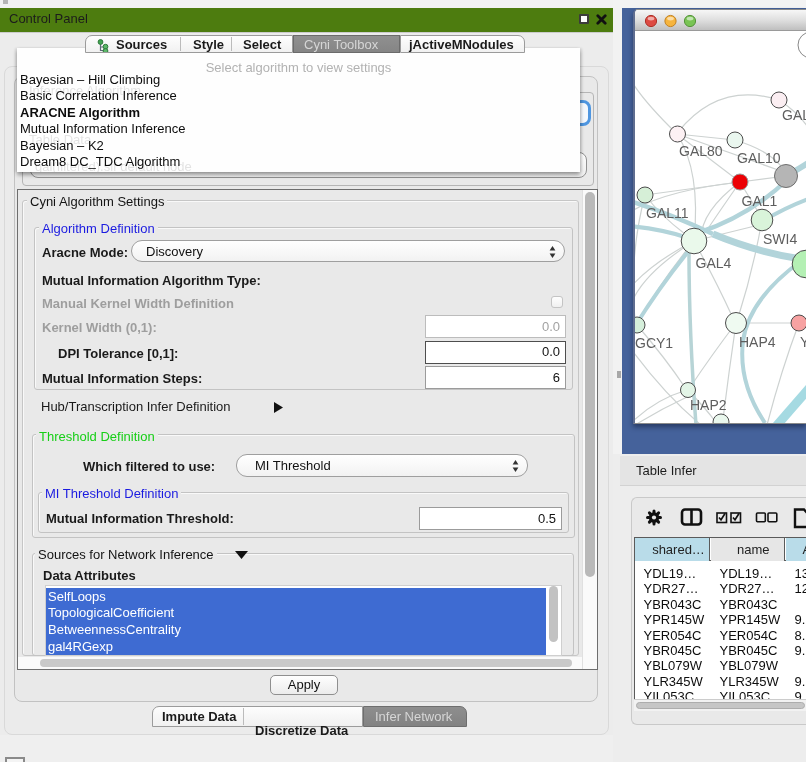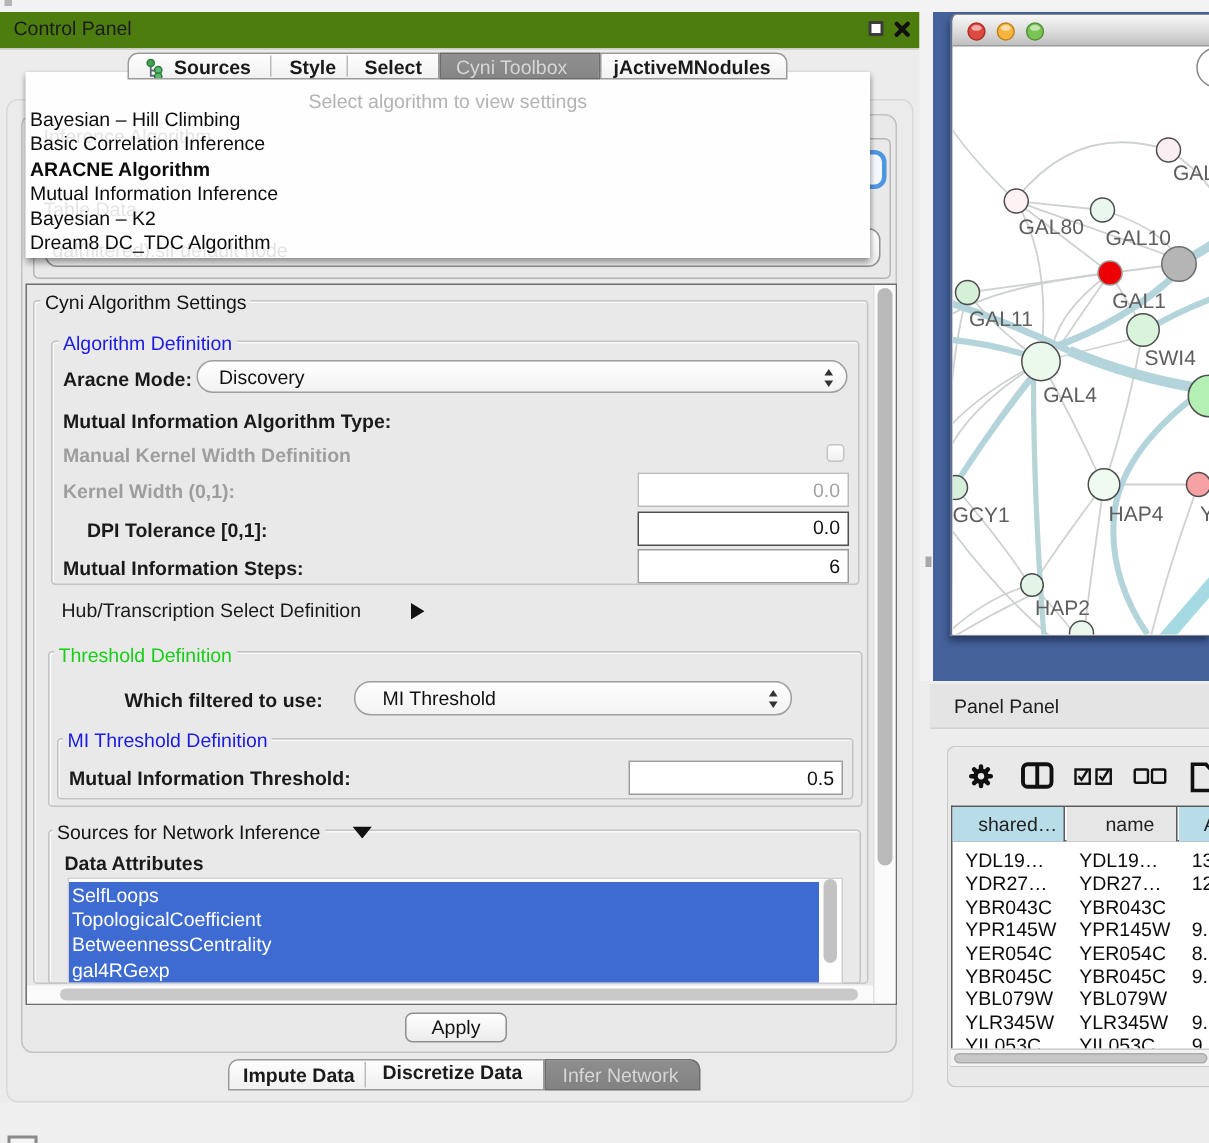--- a/index.html
+++ b/index.html
@@ -59,21 +59,21 @@
   <div class="abs lbl b" style="left:42px;top:273px;">Mutual Information Algorithm Type:</div>
   <div class="abs lbl b dis" style="left:42px;top:296px;">Manual Kernel Width Definition</div>
   <div class="abs" style="left:551px;top:296px;width:12px;height:12px;border:1.5px solid #c4c4c4;border-radius:3px;background:linear-gradient(#fefefe,#f0f0f0);"></div>
   <div class="abs lbl b dis" style="left:42px;top:320px;">Kernel Width (0,1):</div>
   <div class="field" style="left:425px;top:315px;width:141px;height:23px;border-color:#bcbcbc;color:#a2a2a2;">0.0</div>
   <div class="abs lbl b" style="left:42px;top:346px;margin-left:16px;">DPI Tolerance [0,1]:</div>
   <div class="field" style="left:425px;top:341px;width:141px;height:23px;border:1.5px solid #4e4e4e;line-height:20px;">0.0</div>
   <div class="abs lbl b" style="left:42px;top:371px;">Mutual Information Steps:</div>
   <div class="field" style="left:425px;top:366px;width:141px;height:23px;">6</div>
 
-  <div class="abs lbl" style="left:41px;top:399px;">Hub/Transcription Select Definition</div>
+  <div class="abs lbl" style="left:41px;top:399px;">Hub/Transcription Infer Definition</div>
   <svg class="abs" style="left:274px;top:402px;" width="9" height="11" viewBox="0 0 9 11">
       <path d="M0 0 L9 5.5 L0 11 Z" fill="#111"></path>
     </svg>
 
   <div class="grp" style="left:32px;top:433.5px;width:543px;height:104.5px;"></div>
   <div class="gt" style="left:36px;top:429px;color:#17cf17;">Threshold Definition</div>
   <div class="abs lbl b" style="left:83px;top:459px;">Which filtered to use:</div>
   <div class="combo" style="left:236px;top:454px;width:292px;height:23px;">
     <span style="position:absolute;left:18px;top:3px;">MI Threshold</span>
     <svg class="abs" style="right:8px;top:5px;" width="7" height="12" viewBox="0 0 7 12">
@@ -103,21 +103,21 @@
   <div class="abs" style="left:584.5px;top:192px;width:10px;height:385px;background:#b9b9b9;border-radius:5px;"></div>
   <div class="abs" style="left:18px;top:657px;width:564px;height:12px;background:#fafafa;"></div>
   <div class="abs" style="left:40px;top:659px;width:532px;height:8px;background:#c9c9c9;border-radius:4px;"></div>
 
   <div class="abs" style="left:270px;top:675px;width:68px;height:20px;background:linear-gradient(#fefefe,#ececec);border:1px solid #8f8f8f;border-radius:5px;text-align:center;font-size:13px;line-height:18px;color:#111;">Apply</div>
 
   <div class="abs" style="left:152px;top:706px;width:313px;height:22px;">
     <div class="abs" style="left:0;top:0;width:211px;height:21px;background:linear-gradient(#fdfdfd,#f0f0f0);border:1px solid #9b9b9b;border-radius:7px 0 0 0;"></div>
     <div class="abs" style="left:91px;top:2px;width:1px;height:17px;background:#bbb;"></div>
     <div class="abs lbl b" style="left:10px;top:3px;">Impute Data</div>
-    <div class="abs lbl b" style="left:103px;top:1px;">Discretize Data</div>
+    <div class="abs lbl b" style="left:103px;top:17px;">Discretize Data</div>
     <div class="abs" style="left:211px;top:0;width:104px;height:21px;background:linear-gradient(#8e8e8e,#828282);border:1px solid #6e6e6e;border-radius:0 7px 0 0;"></div>
     <div class="abs" style="left:223px;top:3px;font-size:13px;color:#d6d6d6;">Infer Network</div>
   </div>
 
   <div class="abs" style="left:5px;top:757px;width:20px;height:10px;border:2px solid #8a8a8a;background:#f4f4f4;"></div>
 
   <div class="abs" style="left:17px;top:48px;width:563px;height:124px;background:#fefefe;box-shadow:0 3px 4px rgba(0,0,0,0.35), 2px 0 2px rgba(0,0,0,0.08), -2px 0 2px rgba(0,0,0,0.08);"></div>
   <div class="abs" style="left:17px;top:48px;width:563px;height:124px;overflow:hidden;">
     <div class="abs" style="left:12px;top:35px;font-size:13px;color:rgba(90,90,90,0.16);">Inference Algorithm</div>
     <div class="abs" style="left:12px;top:84px;font-size:13px;color:rgba(90,90,90,0.16);">Table Data</div>
@@ -245,21 +245,21 @@
           <text x="634" y="347">GCY1</text>
           <text x="738" y="346">HAP4</text>
           <text x="799" y="346">YM…</text>
           <text x="689" y="409">HAP2</text>
         </g>
       </svg>
     </div>
   </div>
 
   <div class="abs" style="left:7px;top:456px;width:186px;height:30px;background:#e4e4e4;border-bottom:1px solid #d2d2d2;">
-    <div class="abs" style="left:16px;top:7px;font-size:13px;color:#1c1c1c;">Panel Panel</div>
+    <div class="abs" style="left:16px;top:7px;font-size:13px;color:#1c1c1c;">Table Infer</div>
   </div>
   <div class="abs" style="left:18px;top:497px;width:175px;height:228px;background:#e9e9e9;border:1px solid #c9c9c9;border-right:none;border-radius:6px 0 0 6px;"></div>
 
   <svg class="abs" style="left:33px;top:508px;" width="160" height="22" viewBox="0 0 160 22">
 
     <g fill="#111">
       <circle cx="8" cy="9.5" r="5.2"></circle>
       <g stroke="#111" stroke-width="3" stroke-linecap="round">
         <line x1="8" y1="3" x2="8" y2="16"></line>
           <line x1="1.5" y1="9.5" x2="14.5" y2="9.5"></line>

